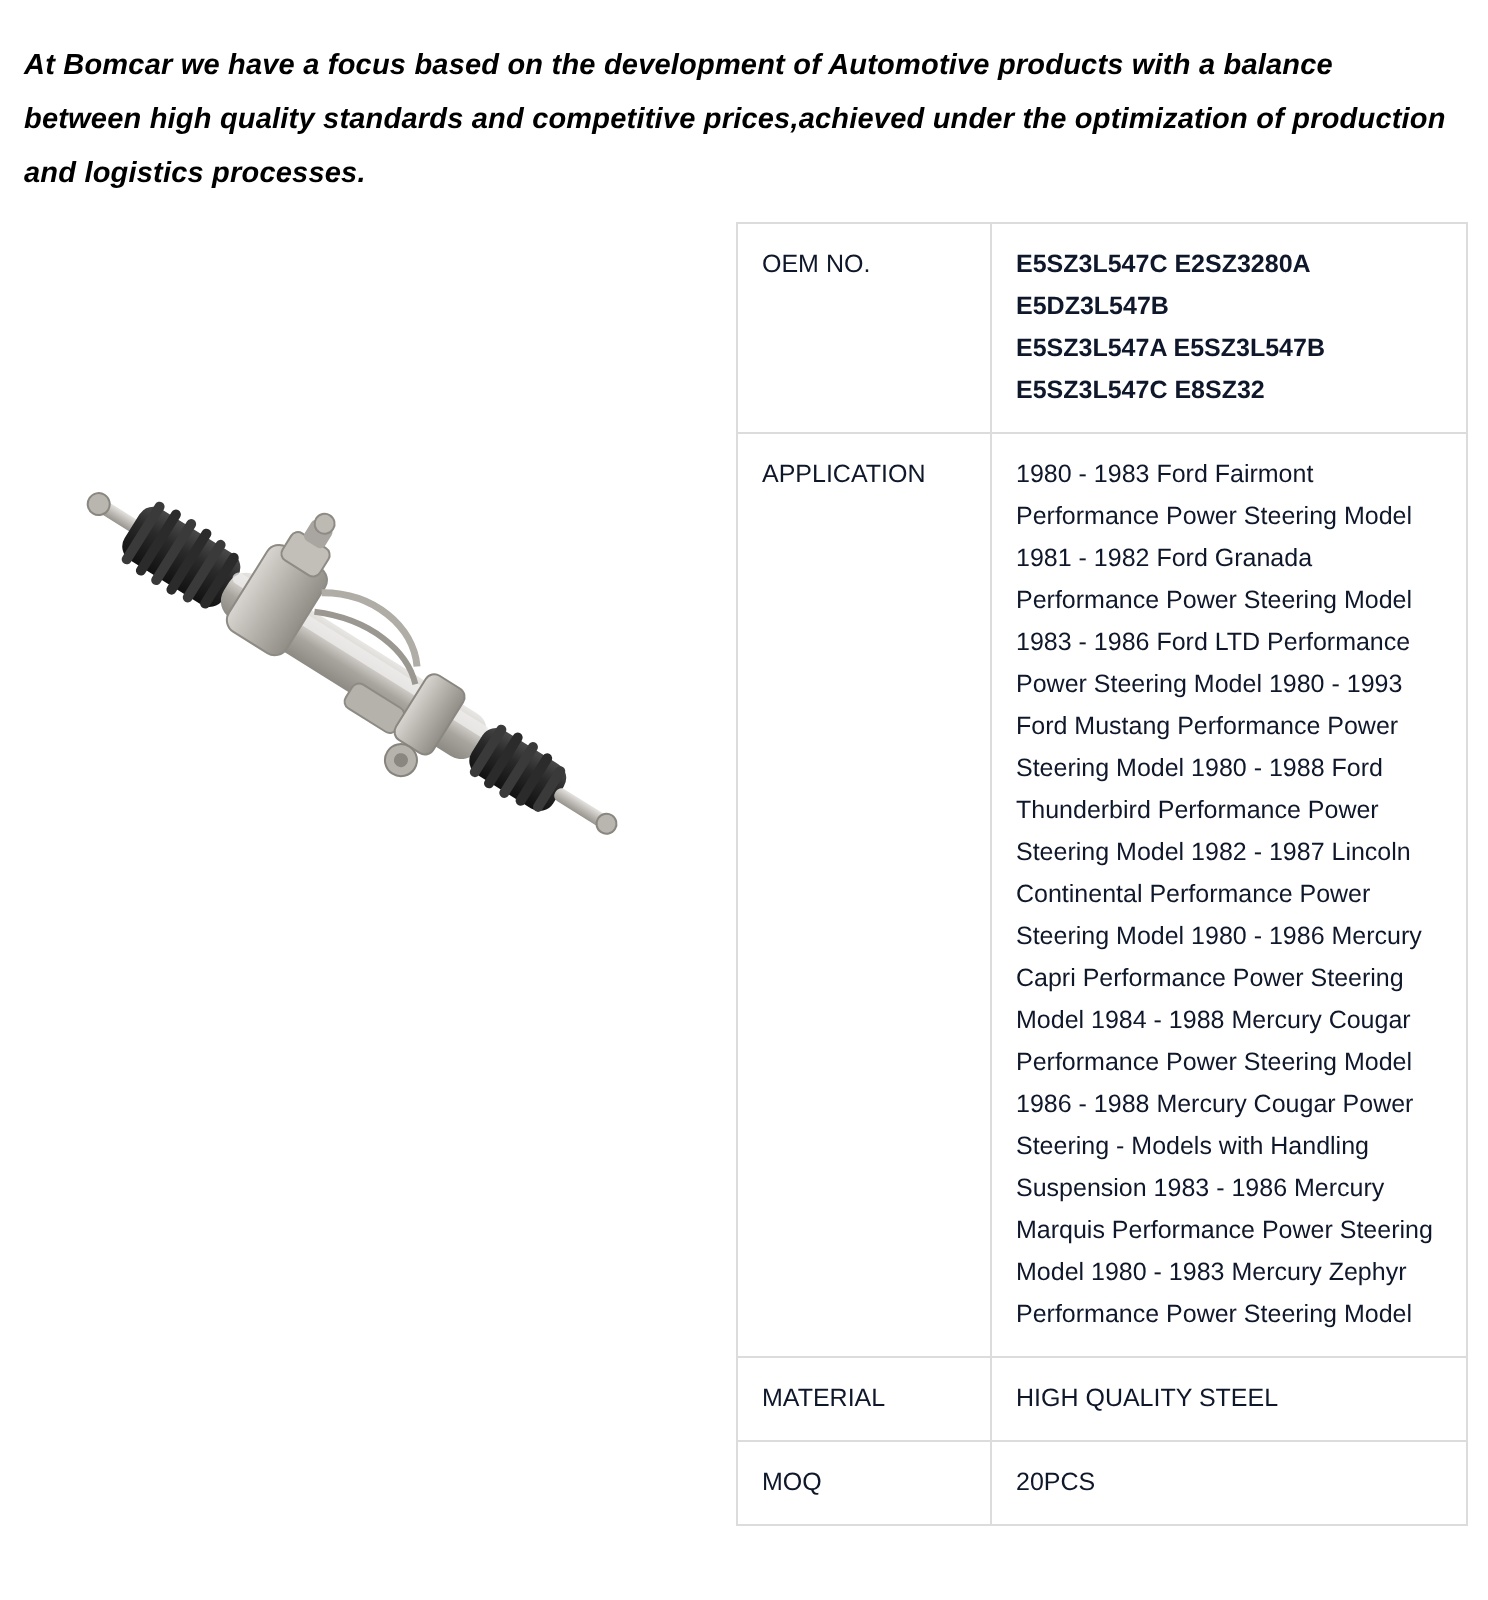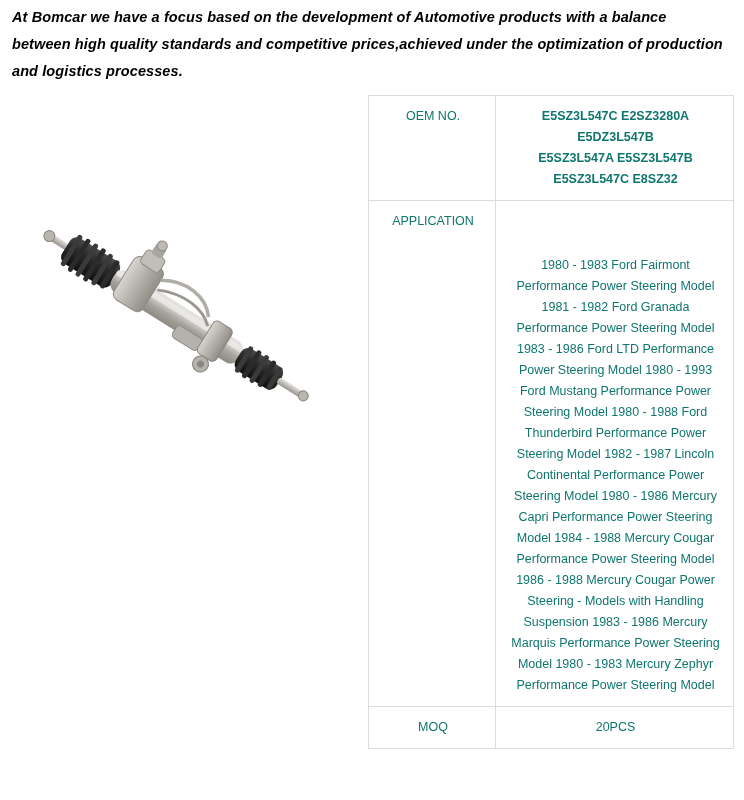--- a/index.html
+++ b/index.html
@@ -16,21 +16,21 @@
     overflow: hidden;
   }
 
   
   .intro {
     font-style: italic;
     font-weight: bold;
     font-size: 14.5px;
     line-height: 27px;
     color: #000000;
-    padding: 4px 18px 0 12px;
+    padding: 20px 18px 0 12px;
     letter-spacing: 0.1px;
   }
 
   
   .content {
     display: flex;
     align-items: flex-start;
     padding: 10px 0 0 0;
   }
 
@@ -56,33 +56,32 @@
     border-collapse: collapse;
     width: 366px;
     table-layout: fixed;
     font-size: 12.5px;
   }
   table.spec td {
     border: 1px solid #dcdcdc;
     vertical-align: top;
     padding: 10px 10px 10px 12px;
     line-height: 21px;
-    color: #0f766e;
-    text-align: center;
+    color: #0f172a;
   }
   td.label {
     width: 104px;
     color: #333333;
     white-space: nowrap;
   }
   td.value {
     color: #4a4a4a;
   }
   .oem-line { display: block; font-weight: bold; }
-  .app-text { display: block; margin-top: 44px; }
+  .app-text { display: block; }
 </style>
 </head>
 <body>
 
 <div class="intro">At Bomcar we have a focus based on the development of Automotive products with a balance between high quality standards and competitive prices,achieved under the optimization of production and logistics processes.</div>
 
 <div class="content">
 
   <div class="image-panel">
     <svg class="rack-svg" width="330" height="420" viewBox="0 0 330 420" role="img">
@@ -172,20 +171,24 @@
             <span class="oem-line">E5SZ3L547C E8SZ32</span>
           </td>
         </tr>
         <tr>
           <td class="label">APPLICATION</td>
           <td class="value">
             <span class="app-text">1980 - 1983 Ford Fairmont Performance Power Steering Model 1981 - 1982 Ford Granada Performance Power Steering Model 1983 - 1986 Ford LTD Performance Power Steering Model 1980 - 1993 Ford Mustang Performance Power Steering Model 1980 - 1988 Ford Thunderbird Performance Power Steering Model 1982 - 1987 Lincoln Continental Performance Power Steering Model 1980 - 1986 Mercury Capri Performance Power Steering Model 1984 - 1988 Mercury Cougar Performance Power Steering Model 1986 - 1988 Mercury Cougar Power Steering - Models with Handling Suspension 1983 - 1986 Mercury Marquis Performance Power Steering Model 1980 - 1983 Mercury Zephyr Performance Power Steering Model</span>
           </td>
         </tr>
         <tr>
+          <td class="label">MATERIAL</td>
+          <td class="value">HIGH QUALITY STEEL</td>
+        </tr>
+        <tr>
           <td class="label">MOQ</td>
           <td class="value">20PCS</td>
         </tr>
       </tbody>
     </table>
   </div>
 
 </div>
 
 </body></html>

